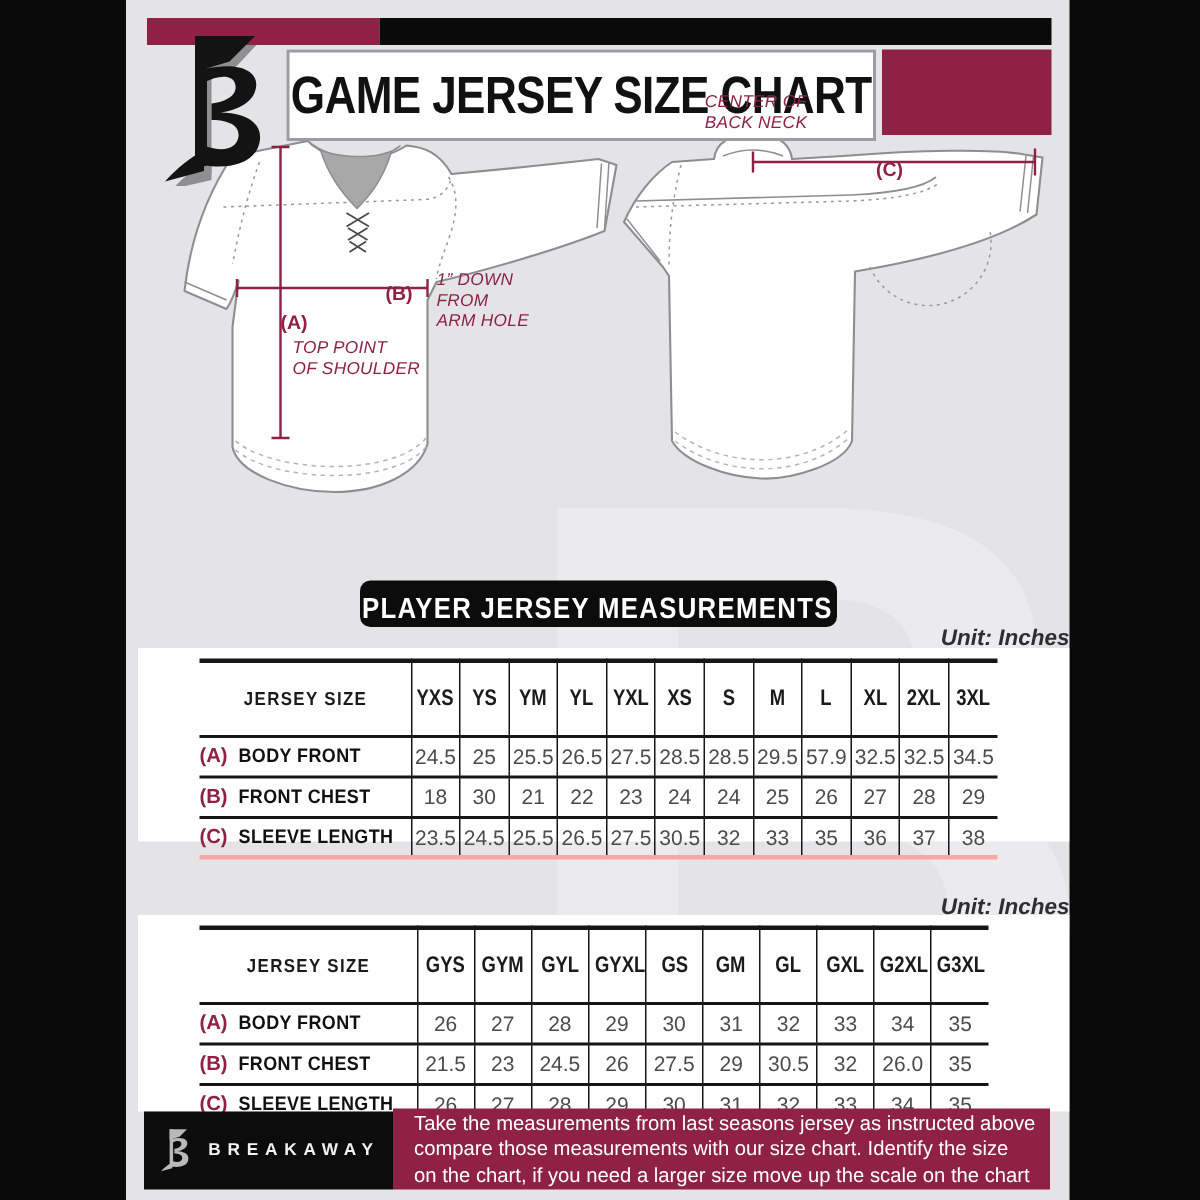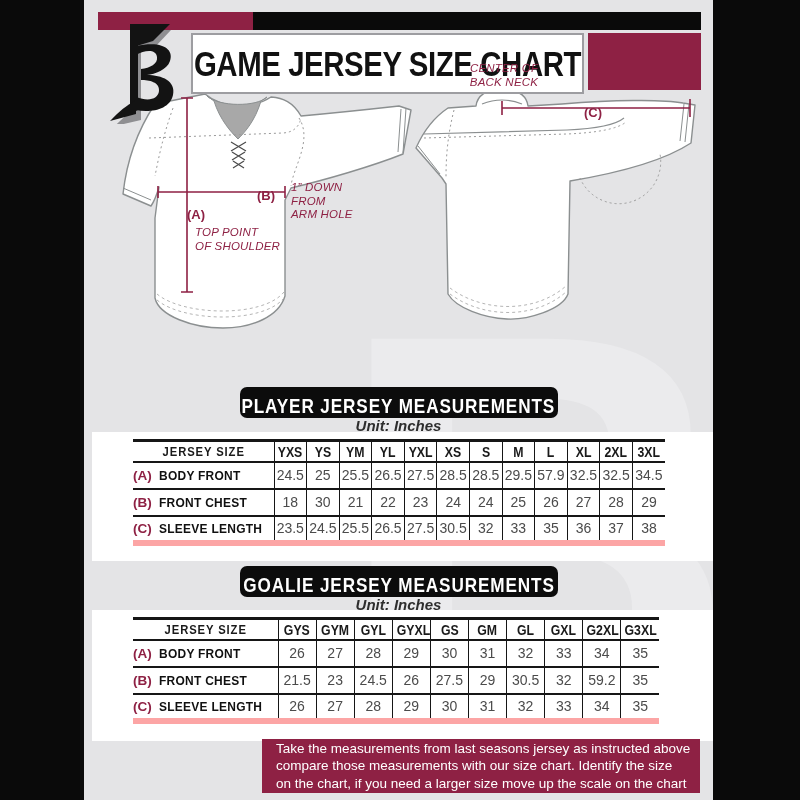--- a/index.html
+++ b/index.html
@@ -38,33 +38,33 @@
   .banner{position:absolute;left:8px;top:325px;width:613px;height:48px;background:#8e2144;
           display:flex;align-items:center;justify-content:center;z-index:2;}
   .banner span{color:#fff;font-size:15px;line-height:21px;text-align:center;white-space:pre-line;}
 
   
   .section-head{position:absolute;left:50%;transform:translateX(-50%);width:318px;height:31px;
                 background:#0c0c0c;border-radius:7px;display:flex;align-items:flex-end;
                 justify-content:center;z-index:2;}
   .section-head span{display:inline-block;transform:scaleX(.88);white-space:nowrap;color:#fff;
                      font-size:19.5px;font-weight:bold;letter-spacing:1px;}
-  .unit{position:absolute;left:0;width:629px;text-align:center;font-style:italic;font-weight:bold;
+  .unit{position:absolute;left:0;width:629px;text-align:right;font-style:italic;font-weight:bold;
         font-size:15px;color:#2e2e2e;z-index:2;}
 
   
   .table-panel{position:absolute;left:8px;width:621px;background:#fff;z-index:2;}
   .meas-table{position:absolute;left:41px;top:7px;border-collapse:collapse;table-layout:fixed;}
   #player-table{width:532px;}
   #goalie-table{width:526px;}
   #player-table col.label-col{width:141px;}
   #goalie-table col.label-col{width:145px;}
-  .meas-table thead tr{border-top:3px solid #161616;border-bottom:2px solid #161616;height:21px;}
+  .meas-table thead tr{border-top:3px solid #161616;border-bottom:2px solid #161616;height:50px;}
   .meas-table tbody tr{border-bottom:2px solid #161616;height:27px;}
-  .meas-table tbody tr:last-child{border-bottom:6px solid #fca5a5;margin-top:44px;}
+  .meas-table tbody tr:last-child{border-bottom:3px solid #fca5a5;margin-top:44px;}
   .meas-table th,.meas-table td{padding:0;}
   .meas-table .size{border-left:1.5px solid #161616;text-align:center;}
   .meas-table th.size{font-size:15px;font-weight:bold;color:#1a1a1a;}
   .meas-table th.size .cx{display:inline-block;transform:scaleX(.82);white-space:nowrap;}
   .meas-table td.size{font-size:14px;color:#4b4b4b;}
   .label-cell{text-align:left;padding-left:14px;}
   .jersey-size-label{display:inline-block;transform:scaleX(.9);transform-origin:left center;
                      font-size:12.5px;font-weight:bold;letter-spacing:1px;color:#1a1a1a;}
   th.label-cell{text-align:center;padding-left:0;}
   th.label-cell .jersey-size-label{transform-origin:center;}
@@ -273,23 +273,20 @@
               <td class="size">33</td>
               <td class="size">35</td>
               <td class="size">36</td>
               <td class="size">37</td>
               <td class="size">38</td>
             </tr>
           </tbody>
         </table>
     </div>
 
-    <div class="section-head" style="top:566px;">
-      <span>GOALIE JERSEY MEASUREMENTS</span>
-    </div>
     <div class="unit" style="top:596px;">Unit: Inches</div>
     <div class="table-panel" style="top:610px;height:131px;">
       <table class="meas-table" id="goalie-table">
           <colgroup>
             <col class="label-col">
             <col class="size-col">
             <col class="size-col">
             <col class="size-col">
             <col class="size-col">
             <col class="size-col">
@@ -331,39 +328,52 @@
             <tr>
               <td class="label-cell"><span class="prefix">(B)</span><span class="rowlab">FRONT CHEST</span></td>
               <td class="size">21.5</td>
               <td class="size">23</td>
               <td class="size">24.5</td>
               <td class="size">26</td>
               <td class="size">27.5</td>
               <td class="size">29</td>
               <td class="size">30.5</td>
               <td class="size">32</td>
-              <td class="size">59.2</td>
+              <td class="size">26.0</td>
               <td class="size">35</td>
             </tr>
             <tr>
               <td class="label-cell"><span class="prefix">(C)</span><span class="rowlab">SLEEVE LENGTH</span></td>
               <td class="size">26</td>
               <td class="size">27</td>
               <td class="size">28</td>
               <td class="size">29</td>
               <td class="size">30</td>
               <td class="size">31</td>
               <td class="size">32</td>
               <td class="size">33</td>
               <td class="size">34</td>
               <td class="size">35</td>
             </tr>
           </tbody>
         </table>
     </div>
 
+    <div class="footer-logo-box">
+      <span>
+        <svg viewBox="0 0 90 102" width="26" height="30">
+          <g fill="#b9b9b9">
+            <path d="M28,2 L68,2 L51,19 L28,26 Z"></path>
+            <path d="M28,2 L36,2 L36,88 L28,92 Z"></path>
+            <path d="M34,24 C62,18 72,28 68,39 C65,48 53,52 45,53 C60,53 74,59 71,73 C68,88 48,91 34,88 L34,75 C47,80 56,77 57,69 C58,60 47,58 39,58 L39,47 C48,46 56,42 55,35 C54,27 43,28 34,33 Z"></path>
+            <path d="M34,78 L34,92 L8,99 C16,90 25,83 34,78 Z"></path>
+          </g>
+        </svg>
+      </span>
+      <span class="brand">BREAKAWAY</span>
+    </div>
     <div class="footer-text-box">
       <span>Take the measurements from last seasons jersey as instructed above
 compare those measurements with our size chart. Identify the size
 on the chart, if you need a larger size move up the scale on the chart</span>
     </div>
   </div>
 </div>
 
 </body></html>

